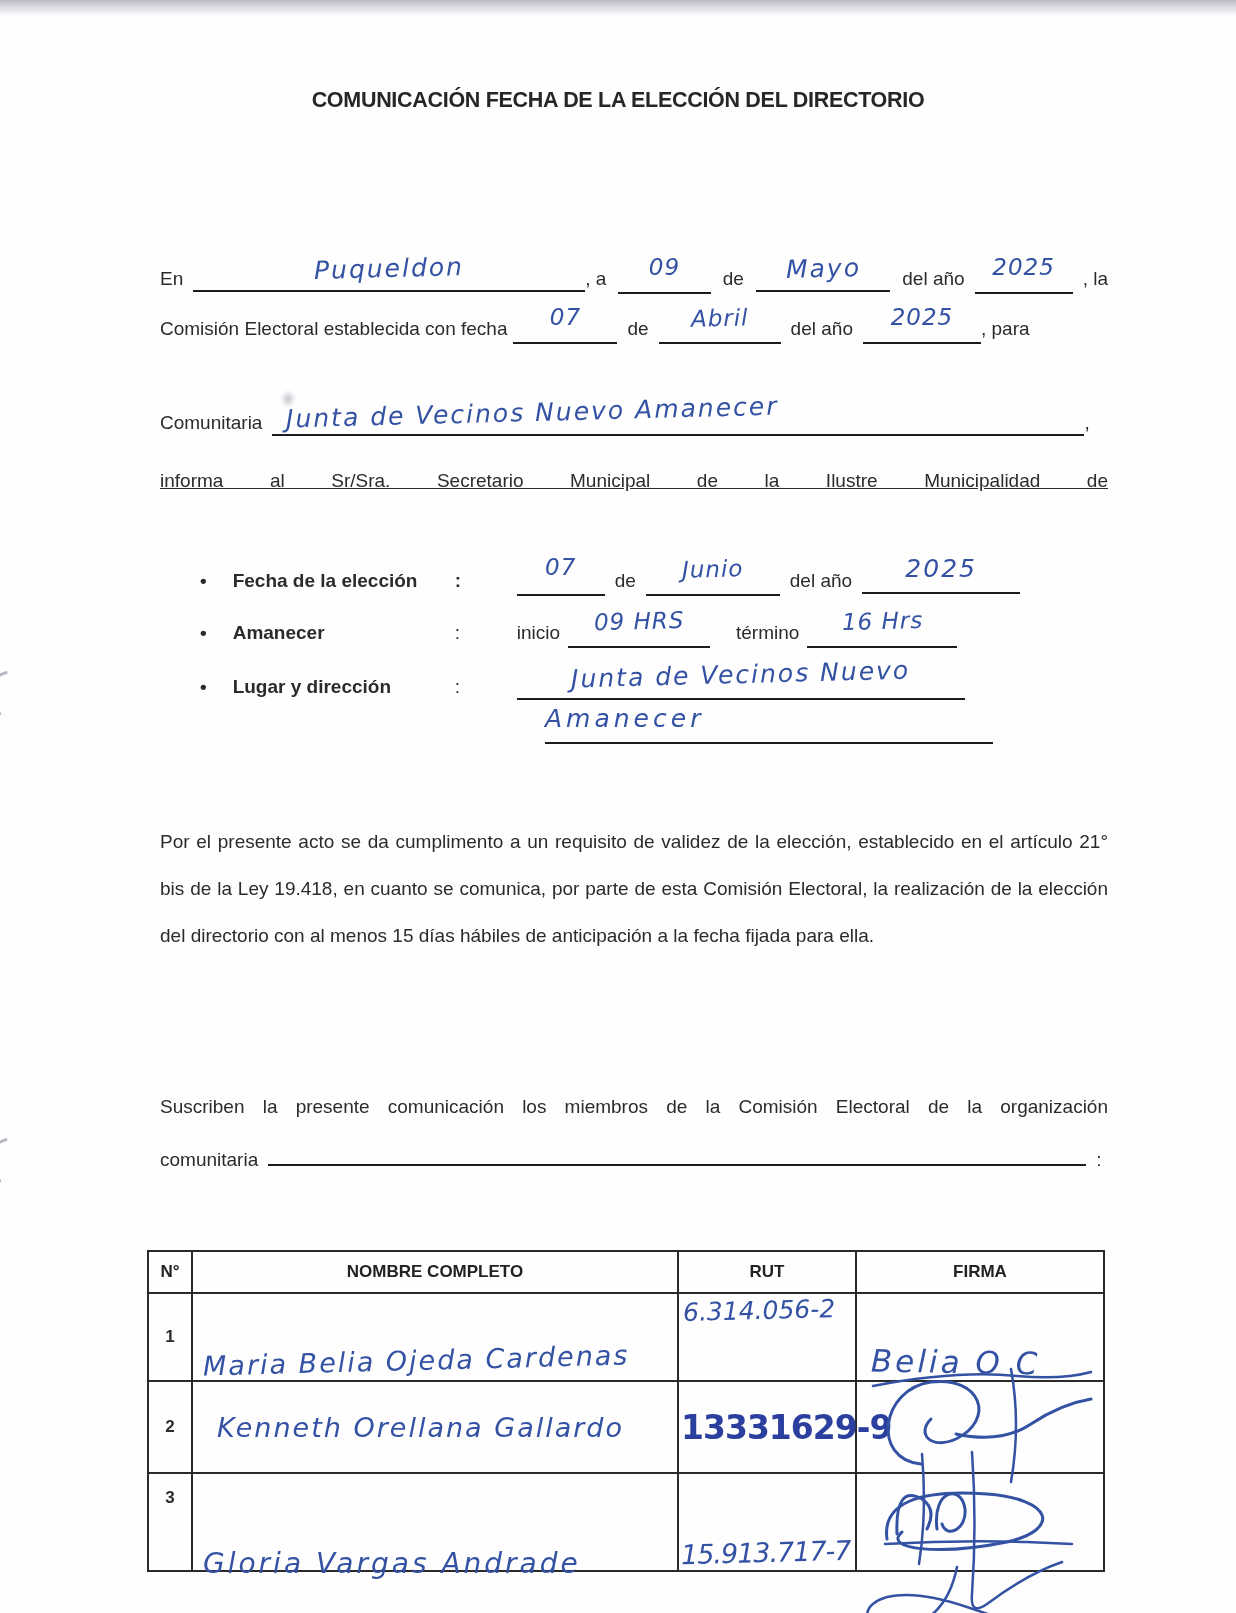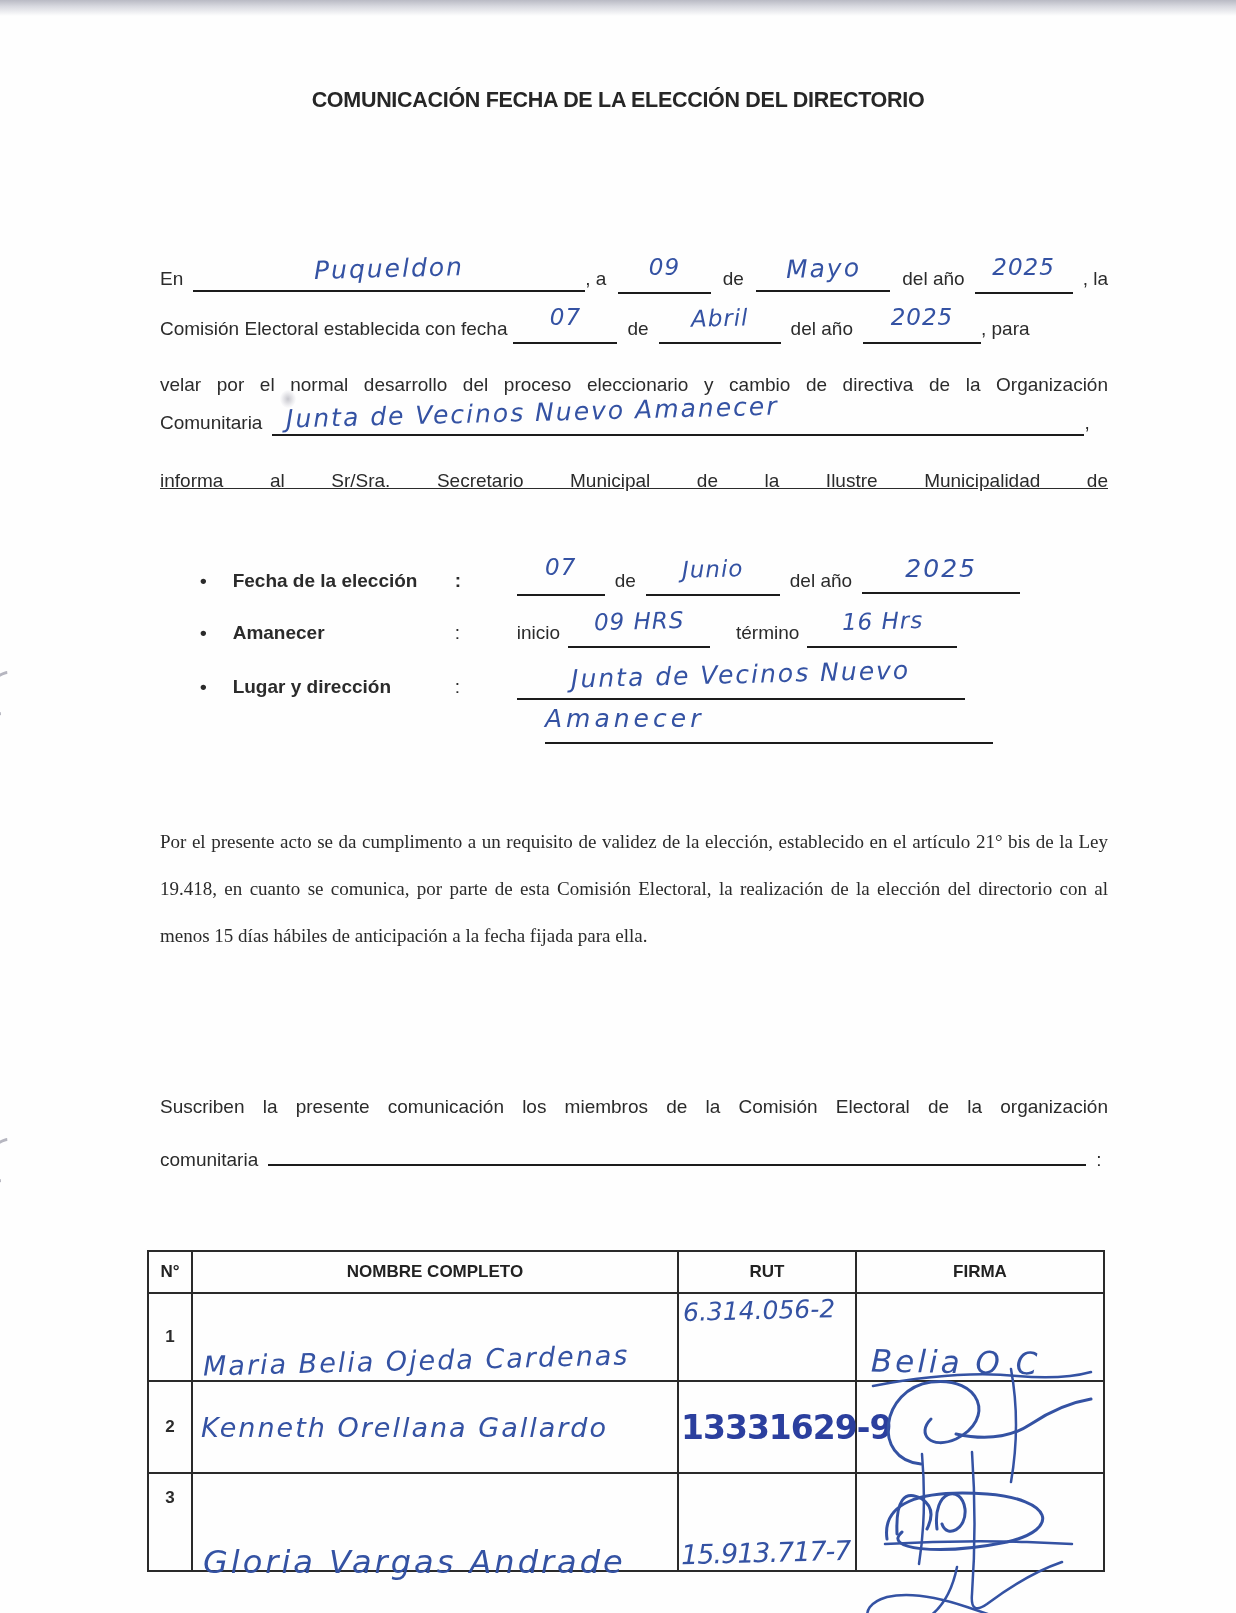--- a/index.html
+++ b/index.html
@@ -8,21 +8,21 @@
   .scan-top{position:absolute;top:0;left:0;width:100%;height:16px;
     background:linear-gradient(to bottom,#b9bac4 0%,#d8d9e0 40%,rgba(255,255,255,0) 100%);}
   .title{position:absolute;top:84px;left:0;width:100%;text-align:center;
     font-weight:bold;font-size:21.5px;letter-spacing:-0.3px;color:#262626;line-height:1.5;}
   .line{position:absolute;left:160px;width:948px;font-size:19px;display:flex;align-items:baseline;white-space:nowrap;}
   .blank{display:inline-block;border-bottom:2px solid #1c1c1c;text-align:center;height:26px;vertical-align:baseline;}
   .ink{font-family:"DejaVu Sans", sans-serif;font-style:italic;color:#3452a3;line-height:1;}
   .ink-lg{font-size:25px;letter-spacing:2px;}
   .ink-md{font-size:23px;letter-spacing:1px;}
   .just{display:block;text-align:justify;text-align-last:justify;white-space:normal;}
-  .para{position:absolute;left:160px;width:948px;font-size:19px;line-height:47px;text-align:justify;font-family:Liberation Serif, serif;}
+  .para{position:absolute;left:160px;width:948px;font-size:19px;line-height:47px;text-align:justify;}
   .bullet{position:absolute;left:200px;display:flex;align-items:baseline;font-size:19px;}
   .dot{font-size:19px;margin-right:26px;font-weight:bold;}
   .blabel{font-weight:bold;width:222px;}
   .bcolon{width:62px;font-weight:bold;}
   .tablewrap{position:absolute;left:147px;top:1250px;width:956px;}
   table.roster{border-collapse:collapse;width:956px;table-layout:fixed;}
   table.roster th, table.roster td{border:2px solid #2a2a2a;padding:0;overflow:visible;}
   table.roster th{font-size:17px;font-weight:bold;height:40px;text-align:center;color:#222;}
   td.numcell{font-size:17px;font-weight:bold;text-align:center;vertical-align:middle;}
   .rot-1{display:inline-block;transform:rotate(-1.5deg);}
@@ -63,21 +63,20 @@
   <div class="line" style="top:316px;height:44px;">
     <span>Comisión Electoral establecida con fecha</span>
     <span class="blank" style="width:104px;margin-left:6px;"><span class="ink ink-md" style="position:relative;top:-10px;">07</span></span>
     <span style="margin:0 10px;">de</span>
     <span class="blank" style="width:122px;"><span class="ink ink-md rot-1" style="position:relative;top:-9px;">Abril</span></span>
     <span style="margin:0 10px;">del año</span>
     <span class="blank" style="width:118px;"><span class="ink ink-md" style="position:relative;top:-10px;">2025</span></span>
     <span>, para</span>
   </div>
 
-  <div class="line just" style="top:374px;">velar por el normal desarrollo del proceso eleccionario y cambio de directiva de la Organización</div>
 
   <div class="line" style="top:408px;height:46px;">
     <span>Comunitaria</span>
     <span class="blank" style="width:812px;margin-left:10px;text-align:left;"><span class="ink ink-lg rot-1" style="position:relative;top:-8px;left:14px;">Junta de Vecinos Nuevo Amanecer</span></span>
     <span>,</span>
   </div>
 
   <div class="line just" style="top:470px;text-decoration:underline;">informa al Sr/Sra. Secretario Municipal de la Ilustre Municipalidad de</div>
 
 
@@ -144,33 +143,33 @@
           <td style="vertical-align:top;padding:4px 0 0 4px;"><span class="ink rot-1" style="font-size:25px;white-space:nowrap;">6.314.056-2</span></td>
           <td style="vertical-align:bottom;padding:0 0 2px 14px;position:relative;">
             <span class="ink rot1" style="font-size:31px;letter-spacing:3px;">Belia O C</span>
             <svg class="sig" style="left:10px;bottom:-12px;width:230px;height:26px;" viewBox="0 0 230 26">
                 <path d="M6 20 Q 90 4 150 10 Q 195 14 224 6" stroke-width="2.5"></path>
               </svg>
           </td>
         </tr>
         <tr style="height:92px;">
           <td class="numcell">2</td>
-          <td style="vertical-align:middle;padding-left:8px;"><span class="ink" style="font-size:27px;letter-spacing:2px;white-space:nowrap;">Kenneth Orellana Gallardo</span></td>
+          <td style="vertical-align:middle;padding-left:24px;"><span class="ink" style="font-size:27px;letter-spacing:2px;white-space:nowrap;">Kenneth Orellana Gallardo</span></td>
           <td style="vertical-align:middle;padding-left:2px;"><span class="ink" style="font-size:33px;font-weight:bold;font-style:normal;letter-spacing:-1px;color:#2b3f9e;white-space:nowrap;">13331629-9</span></td>
           <td style="position:relative;">
             <svg class="sig" style="left:4px;top:-18px;width:240px;height:120px;" viewBox="0 0 240 120">
               <path d="M60 100 C 10 95 20 25 70 18 C 120 12 135 55 95 75 C 70 86 55 70 70 55" stroke-width="3"></path>
               <path d="M95 70 Q 140 80 170 60 T 230 35" stroke-width="3"></path>
               <path d="M150 5 Q 160 60 150 118" stroke-width="2.5"></path>
             </svg>
           </td>
         </tr>
         <tr style="height:98px;">
           <td class="numcell" style="vertical-align:top;padding-top:14px;">3</td>
-          <td style="vertical-align:bottom;padding:0 0 0 10px;"><span class="ink" style="font-size:32px;letter-spacing:3px;white-space:nowrap;position:relative;top:8px;">Gloria Vargas Andrade</span></td>
+          <td style="vertical-align:bottom;padding:0 0 0 10px;"><span class="ink" style="font-size:28px;letter-spacing:3px;white-space:nowrap;position:relative;top:8px;">Gloria Vargas Andrade</span></td>
           <td style="vertical-align:bottom;padding:0 0 4px 2px;"><span class="ink rot-1" style="font-size:27px;letter-spacing:-1px;white-space:nowrap;">15.913.717-7</span></td>
           <td style="position:relative;">
             <svg class="sig" style="left:20px;top:-30px;width:240px;height:180px;" viewBox="0 0 240 180">
               <path d="M20 90 Q 18 40 45 55 Q 60 65 50 85 M60 85 C 55 45 85 40 88 65 C 90 85 70 95 65 80" stroke-width="3"></path>
               <path d="M10 95 C 5 60 40 45 110 50 C 175 55 185 85 130 98 C 60 112 5 105 25 88" stroke-width="3"></path>
               <path d="M45 10 Q 50 70 42 120" stroke-width="2.5"></path>
               <path d="M95 8 Q 100 80 95 150 Q 93 172 110 160 Q 150 130 185 118" stroke-width="2.5"></path>
               <path d="M8 100 Q 80 96 150 98 L 195 100" stroke-width="2.5"></path>
             </svg>
             <svg class="sig" style="left:-10px;top:88px;width:260px;height:90px;" viewBox="0 0 260 90">

